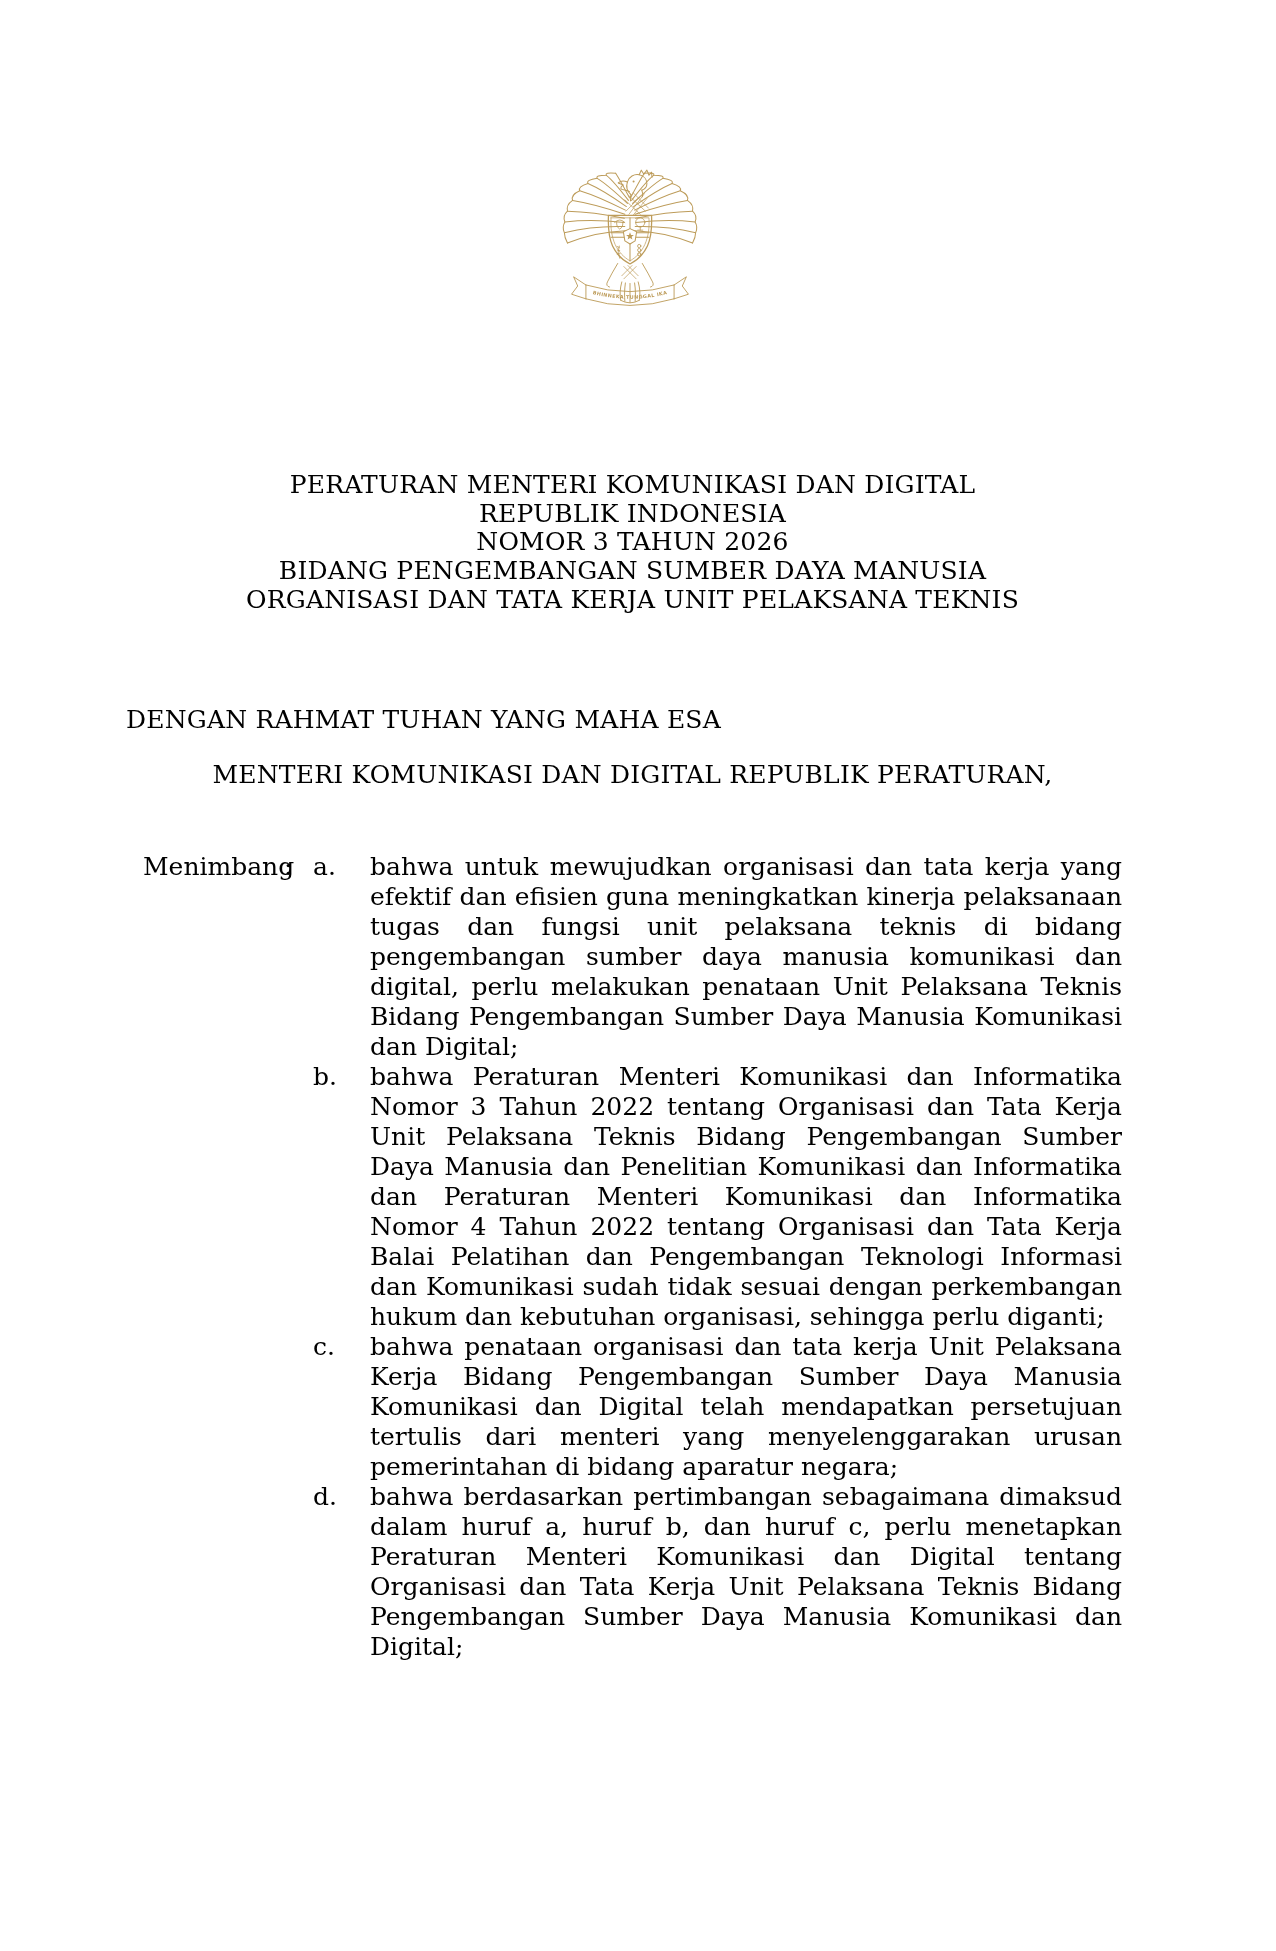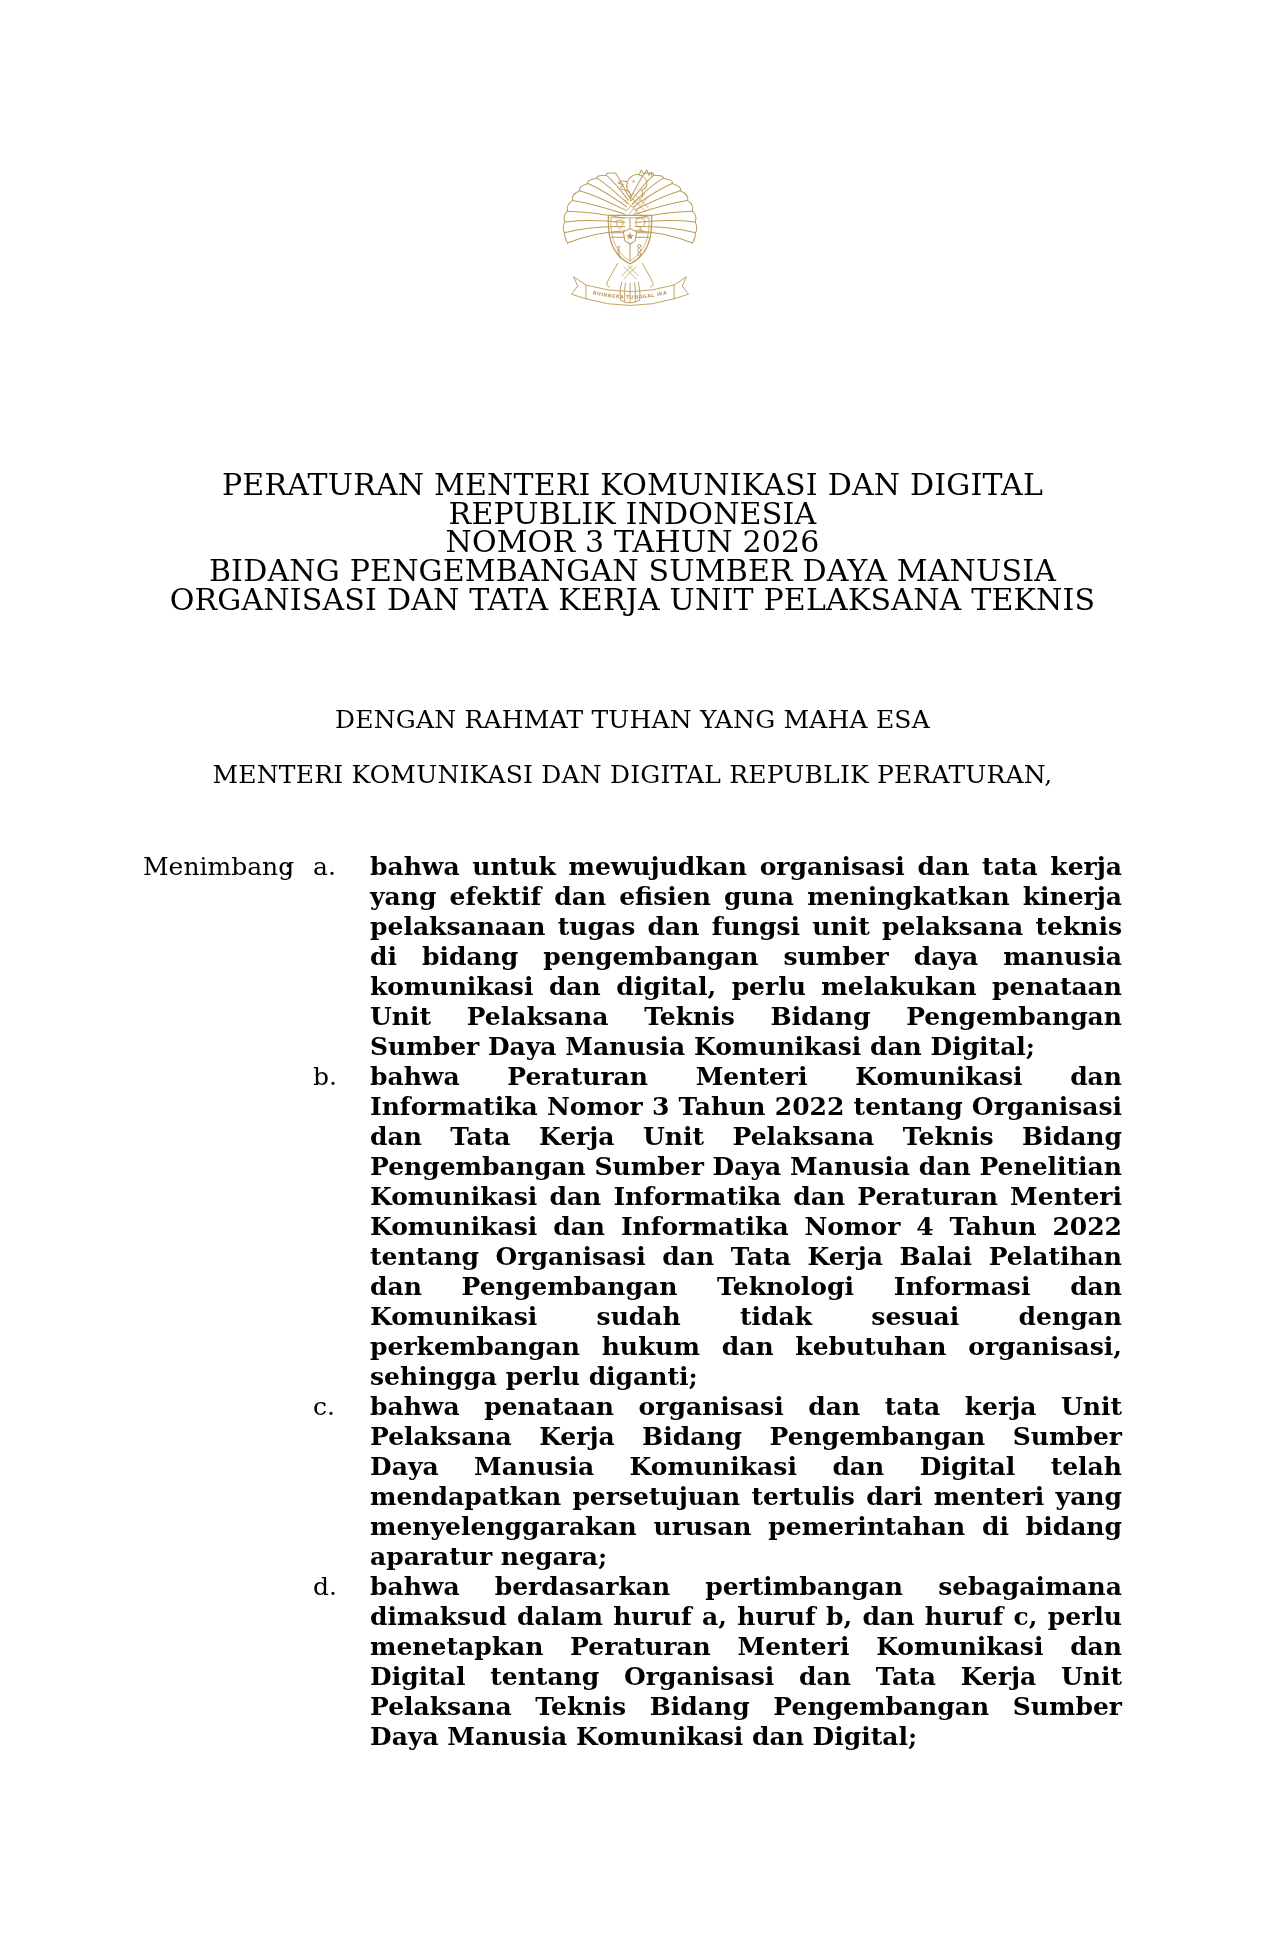--- a/index.html
+++ b/index.html
@@ -23,31 +23,31 @@
     width: 152px;
     height: 162px;
   }
   .emblem svg { display: block; width: 100%; height: 100%; }
   .title-block {
     position: absolute;
     left: 143px;
     top: 471px;
     width: 979px;
     text-align: center;
-    font-size: 30px;
+    font-size: 25px;
     line-height: 28.7px;
     letter-spacing: 0.2px;
     white-space: nowrap;
   }
   .invocation {
     position: absolute;
-    left: 143px;
+    left: 126px;
     top: 705px;
     width: 979px;
-    text-align: center;
+    text-align: left;
     font-size: 25px;
     line-height: 30px;
     letter-spacing: 0.2px;
   }
   .authority {
     position: absolute;
     left: 143px;
     top: 760px;
     width: 979px;
     text-align: center;
@@ -67,21 +67,20 @@
     display: grid;
     grid-template-columns: 141px 29px 57px 752px;
     align-items: start;
   }
   .cons-label { white-space: nowrap; }
   .cons-colon { text-align: left; }
   .cons-letter { text-align: left; }
   .cons-text {
     text-align: justify;
     text-justify: inter-word;
-    font-weight: bold;
   }
 </style>
 </head>
 <body>
 
 <div class="page">
 
   <div class="emblem">
     <svg viewBox="0 0 296 316" xmlns="http://www.w3.org/2000/svg">
       <g fill="none" stroke="#BD9C5A" stroke-width="2" stroke-linecap="round" stroke-linejoin="round">

